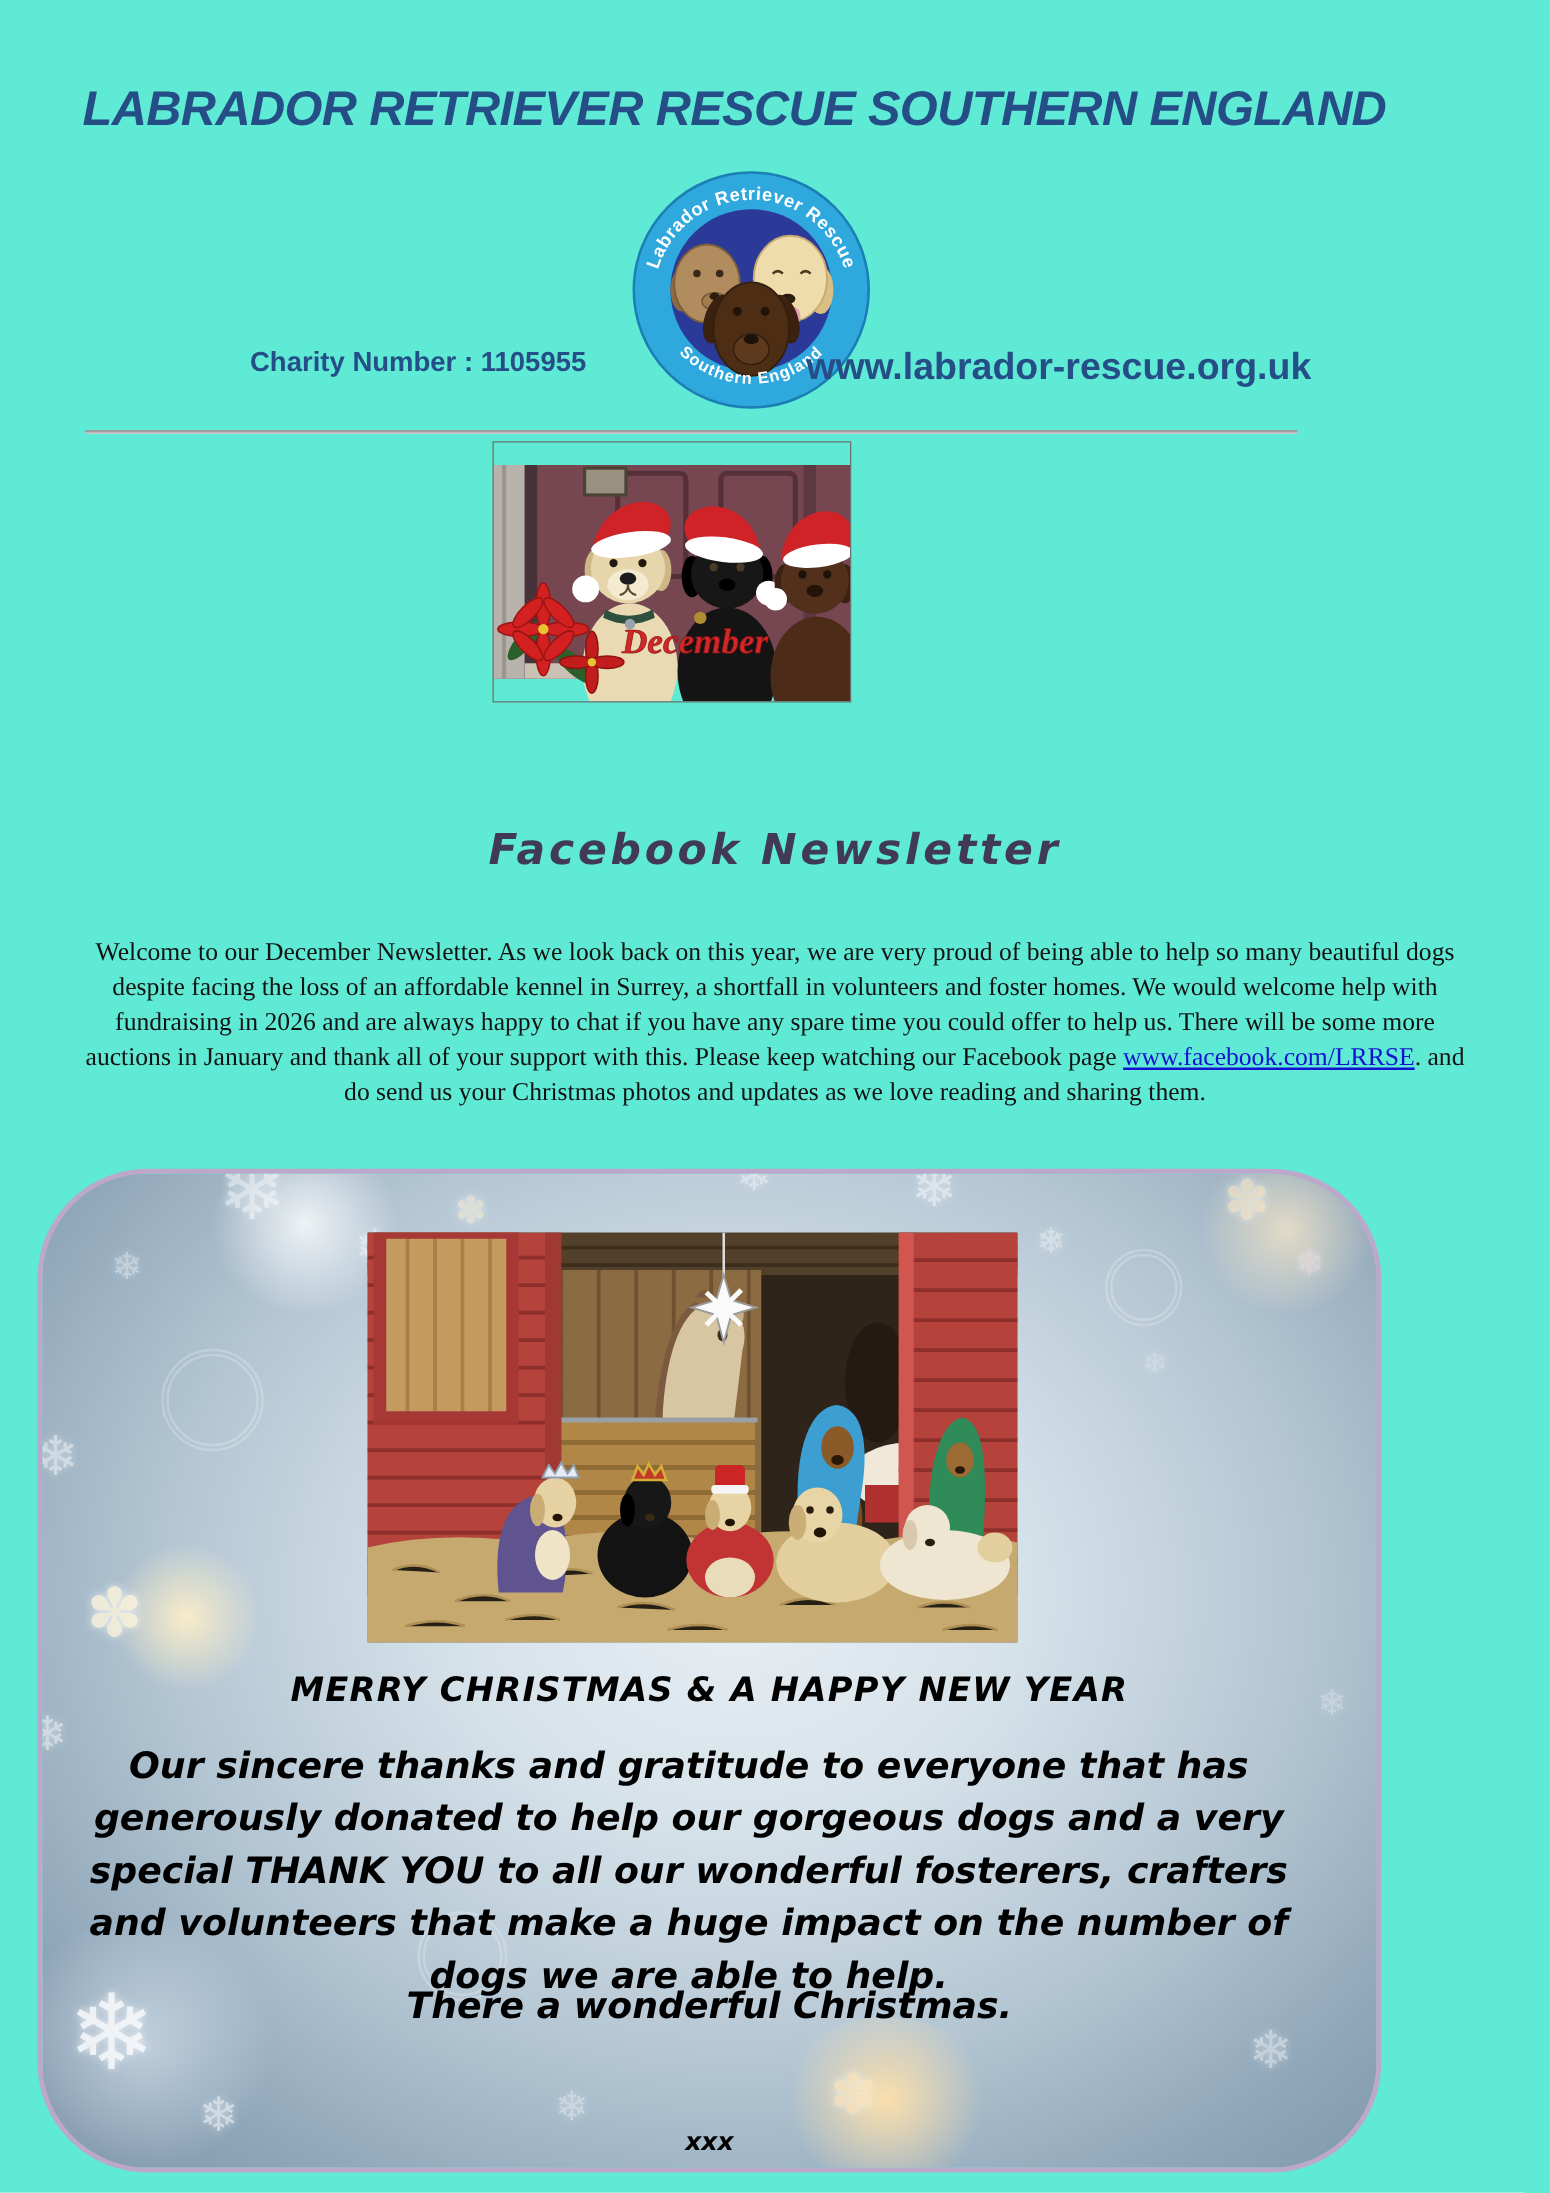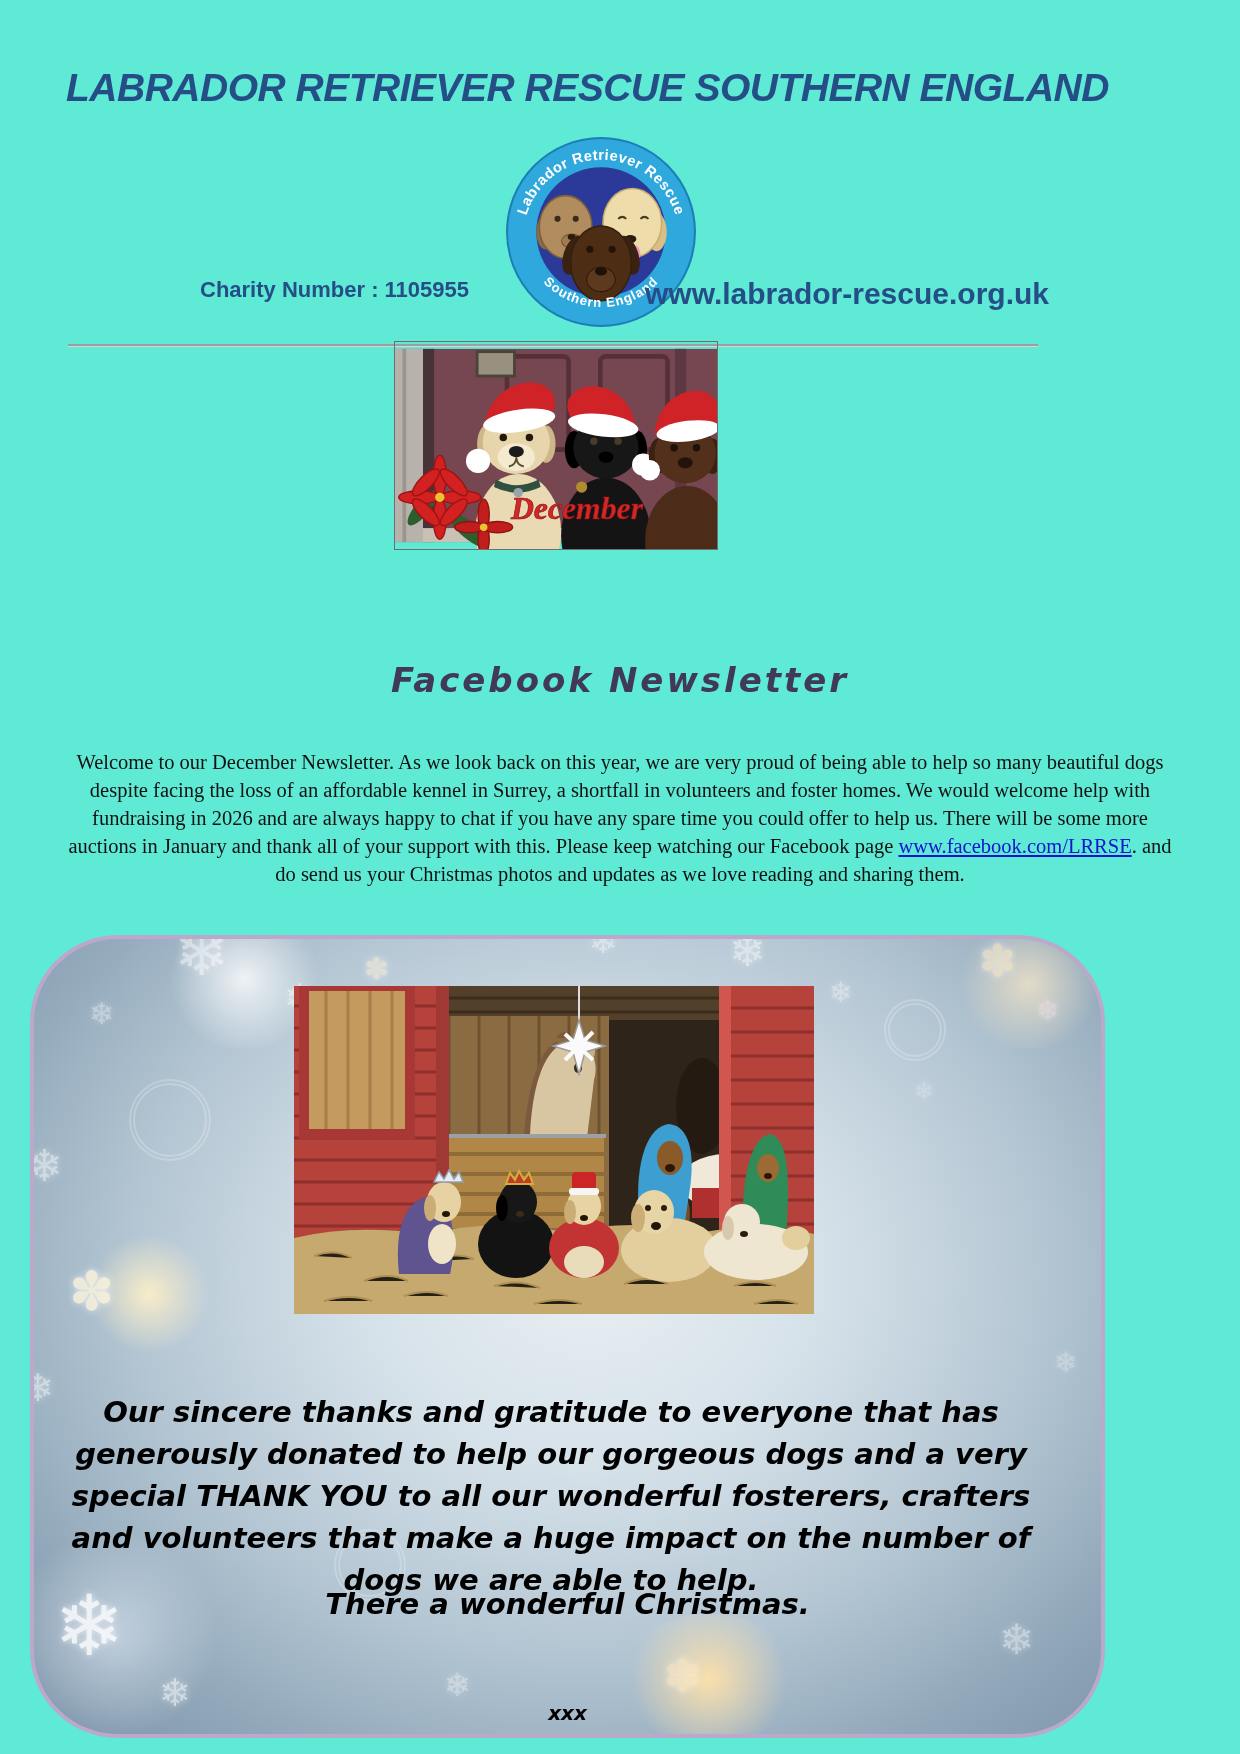--- a/index.html
+++ b/index.html
@@ -20,21 +20,21 @@
   }
   .website {
     position:absolute; top:277px; left:645px;
     font-size:30px; font-weight:bold; color:#254e87; cursor:pointer;
   }
   .rule {
     position:absolute; top:344px; left:68px; width:970px; height:2px;
     background:#9e9e9e; border-bottom:1px solid #d8d4de;
   }
   .photo1 {
-    position:absolute; left:395px; top:342px; width:322px; height:207px;
+    position:absolute; left:395px; top:354px; width:285px; height:207px;
     outline:1px solid #6f6f6f;
     text-align:center;
   }
   .photo1 svg, .nativity svg { display:block; width:100%; height:100%; }
   .heading2 {
     position:absolute; top:660px; left:0; width:100%; margin:0;
     text-align:center; font-family:"DejaVu Sans", sans-serif;
     font-size:34px; font-style:italic; font-weight:bold;
     color:#403a58; letter-spacing:3px;
   }
@@ -401,18 +401,19 @@
         <g>
           <ellipse cx="462" cy="266" rx="52" ry="28" fill="#efe6d2"></ellipse>
           <ellipse cx="448" cy="236" rx="18" ry="18" fill="#efe6d2"></ellipse>
           <ellipse cx="434" cy="242" rx="6" ry="12" fill="#d8c9ae"></ellipse>
           <ellipse cx="450" cy="248" rx="4" ry="3" fill="#2a1c0e"></ellipse>
           <ellipse cx="502" cy="252" rx="14" ry="12" fill="#e3cf9e"></ellipse>
         </g>
       </svg>
     </div>
 
+    <p class="card-text greeting">MERRY CHRISTMAS &amp; A HAPPY NEW YEAR</p>
     <p class="card-text thanks">Our sincere thanks and gratitude to everyone that has generously donated to help our gorgeous dogs and a very special THANK YOU to all our wonderful  fosterers, crafters and  volunteers that make a huge impact on the number of dogs we are able to help.</p>
     <p class="card-text closing">There a wonderful Christmas.</p>
     <p class="card-text kisses">xxx</p>
   </div>
 
 </div>
 
 </body></html>

